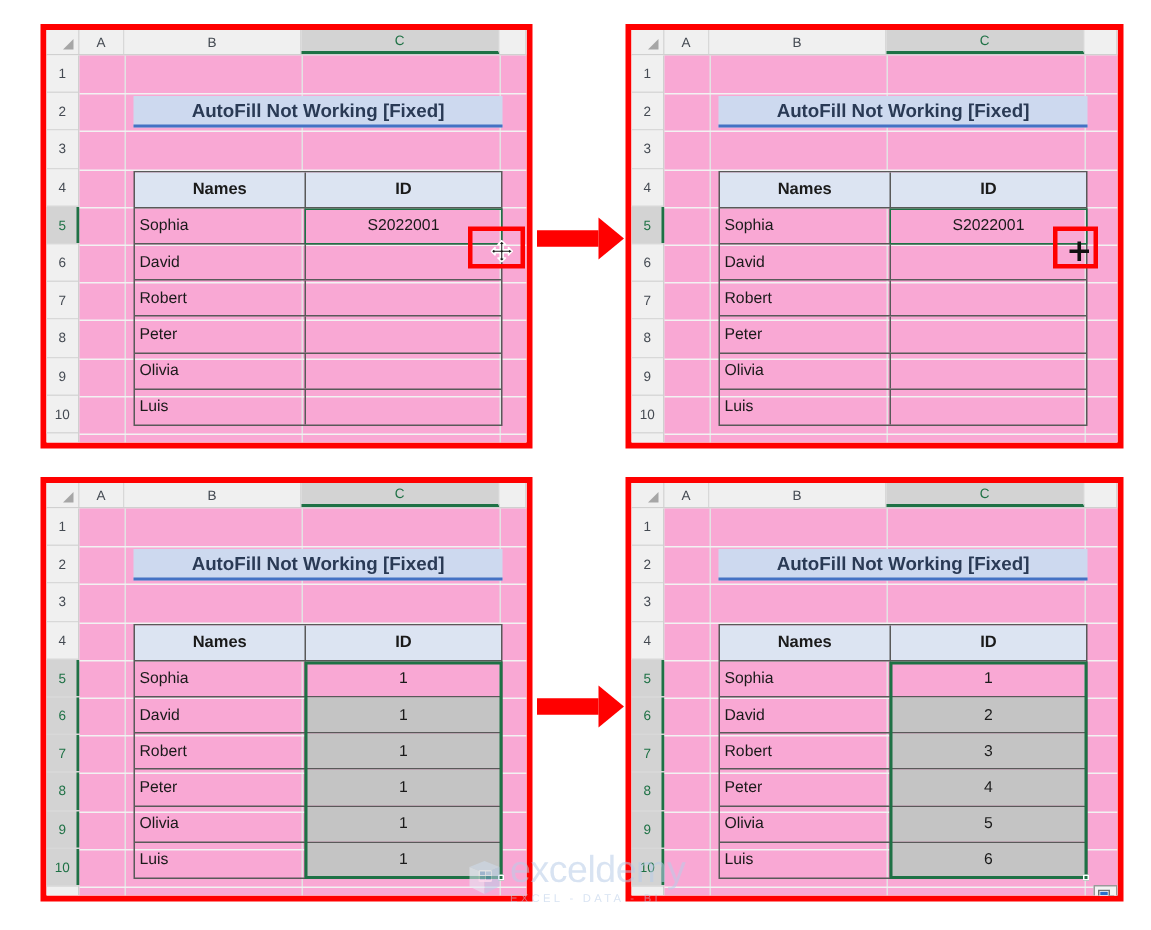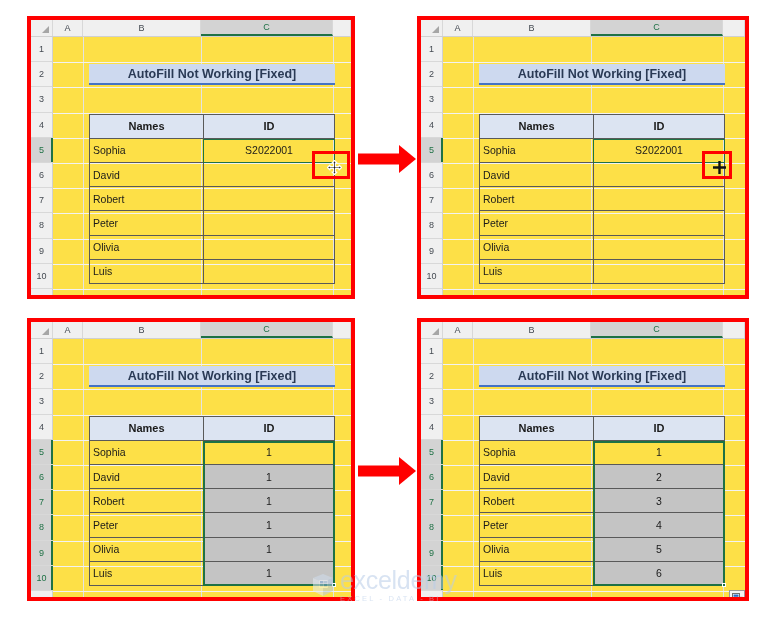--- a/index.html
+++ b/index.html
@@ -96,21 +96,21 @@
     position: absolute;
     right: -1px; top: 0; bottom: 0;
     width: 2px;
     background: #1e7145;
   }
 
   
   .gridbody {
     position: absolute;
     top: 17px; left: 22px; right: 0; bottom: 0;
-    background: #fde047;
+    background: #f9a8d4;
   }
   .gridline-v {
     position: absolute;
     top: 0; bottom: 0;
     width: 1px;
     background: #e3e3e3;
   }
   .gridline-h {
     position: absolute;
     left: 0; right: 0;

